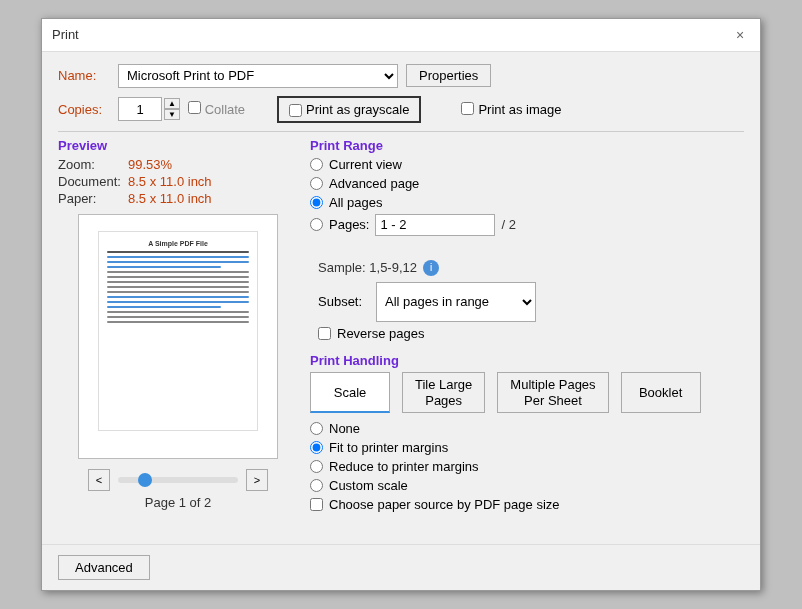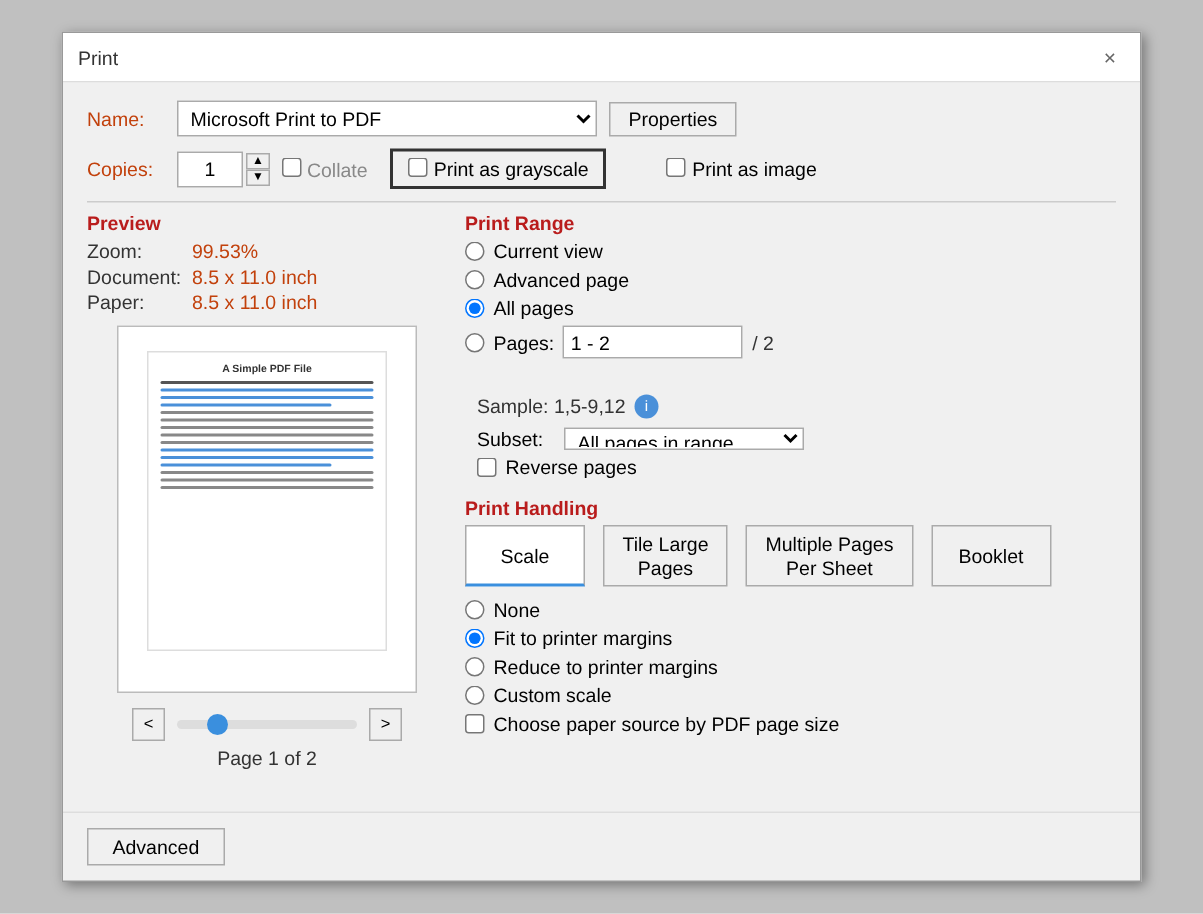--- a/index.html
+++ b/index.html
@@ -101,22 +101,22 @@
     }
     .collate-label {
       margin-left: 8px;
       font-size: 13px;
       color: #888;
     }
     .grayscale-box {
       border: 2px solid #333;
       padding: 4px 10px;
       display: flex;
-      align-items: flex-start;
-      margin-left: 15px;
+      align-items: flex-end;
+      margin-left: 32px;
     }
     .print-image-label {
       margin-left: 40px;
       font-size: 13px;
       display: flex;
       align-items: flex-start;
       gap: 4px;
     }
     .main-content {
       display: flex;
@@ -125,21 +125,21 @@
     }
     .left-panel {
       width: 240px;
     }
     .right-panel {
       flex: 1;
     }
     .section-label {
       font-size: 13px;
       font-weight: bold;
-      color: #b91c1c;
+      color: #6d28d9;
       margin-bottom: 4px;
     }
     .preview-info {
       margin-bottom: 8px;
     }
     .info-row {
       display: flex;
       font-size: 13px;
       margin-bottom: 2px;
     }
@@ -284,21 +284,21 @@
       align-items: center;
       gap: 8px;
       margin-bottom: 4px;
       padding-left: 8px;
     }
     .subset-label {
       font-size: 13px;
       min-width: 50px;
     }
     .subset-select {
-      height: 15px;
+      height: 40px;
       font-size: 13px;
       border: 1px solid #aaa;
       background: #fff;
       padding: 1px 4px;
       width: 160px;
     }
     .reverse-row {
       display: flex;
       align-items: center;
       gap: 6px;

